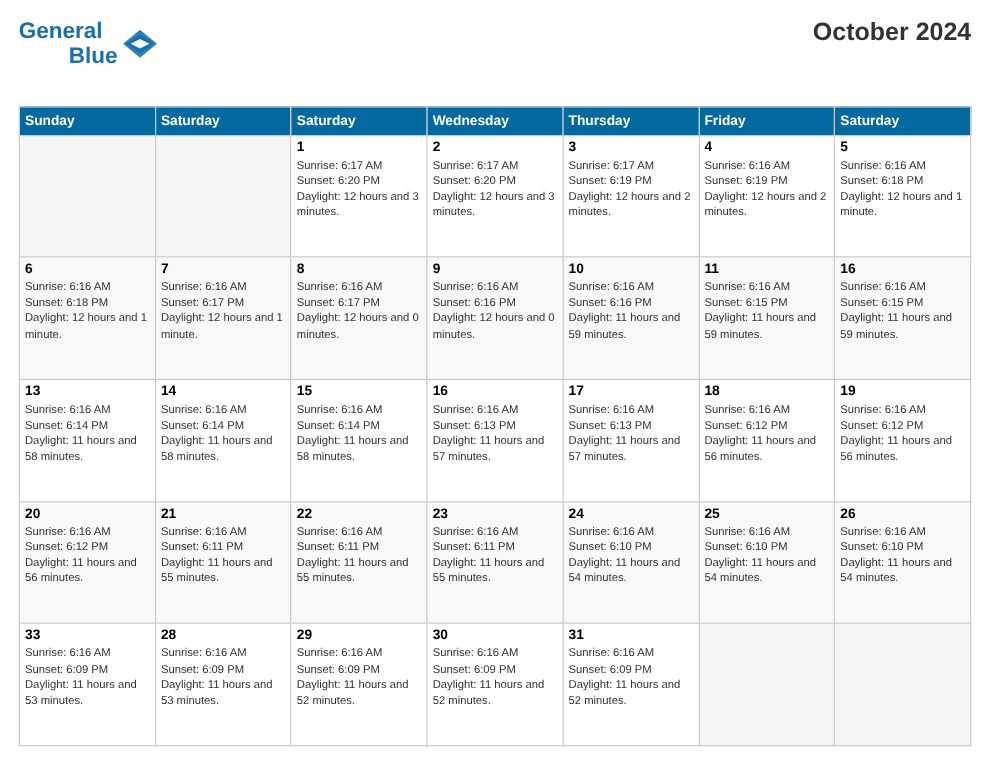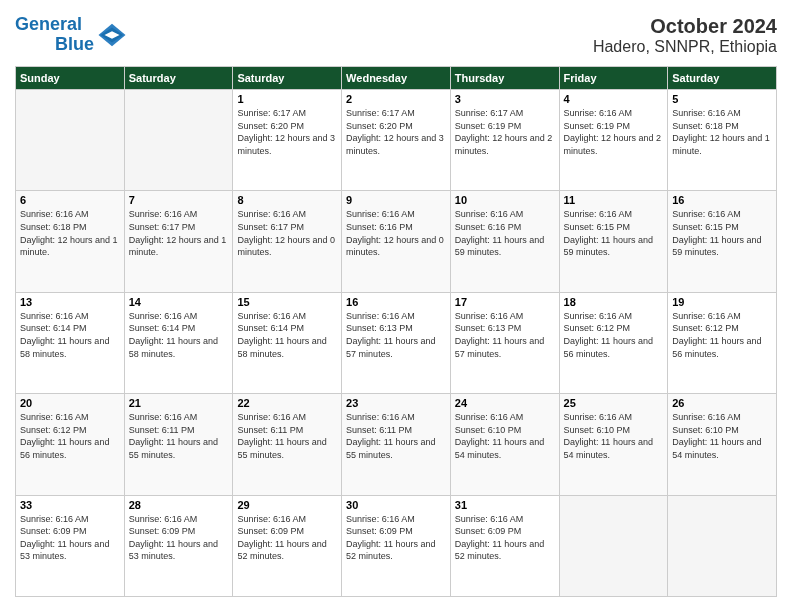--- a/index.html
+++ b/index.html
@@ -9,20 +9,21 @@
       font-family: Arial, sans-serif;
       background: #fff;
       overflow: hidden;
     }
     .page {
       width: 792px;
       height: 612px;
       padding: 15px;
       display: flex;
       flex-direction: column;
+      gap: 20px;
     }
     .header {
       display: flex;
       justify-content: space-between;
       align-items: flex-start;
       margin-bottom: 10px;
     }
     .logo {
       display: flex;
       align-items: center;
@@ -54,21 +55,21 @@
       font-weight: normal;
       color: #333;
     }
     .calendar {
       flex: 1;
       border-collapse: collapse;
       width: 100%;
       font-size: 10px;
     }
     .calendar th {
-      background: #14532d;
+      background: #0369a1;
       color: white;
       padding: 5px 4px;
       text-align: left;
       font-size: 11px;
       font-weight: bold;
       border: 1px solid #ccc;
     }
     .calendar td {
       border: 1px solid #ccc;
       vertical-align: top;
@@ -110,21 +111,20 @@
           <svg class="logo-icon" viewBox="0 0 40 40">
             <polygon points="20,5 38,20 20,35 2,20" fill="#2d7fc1"></polygon>
             <polygon points="20,10 35,20 20,30 5,20" fill="#1a6faf"></polygon>
             <polygon points="20,15 30,20 20,25 10,20" fill="#fff"></polygon>
           </svg>
         </div>
       </div>
     </div>
     <div class="title-section">
       <h1>October 2024</h1>
-      <h2>Hadero, SNNPR, Ethiopia</h2>
     </div>
   </div>
 
   <table class="calendar">
     <thead>
       <tr id="header-row">
           <th>Sunday</th>
           <th>Saturday</th>
           <th>Saturday</th>
           <th>Wednesday</th>

